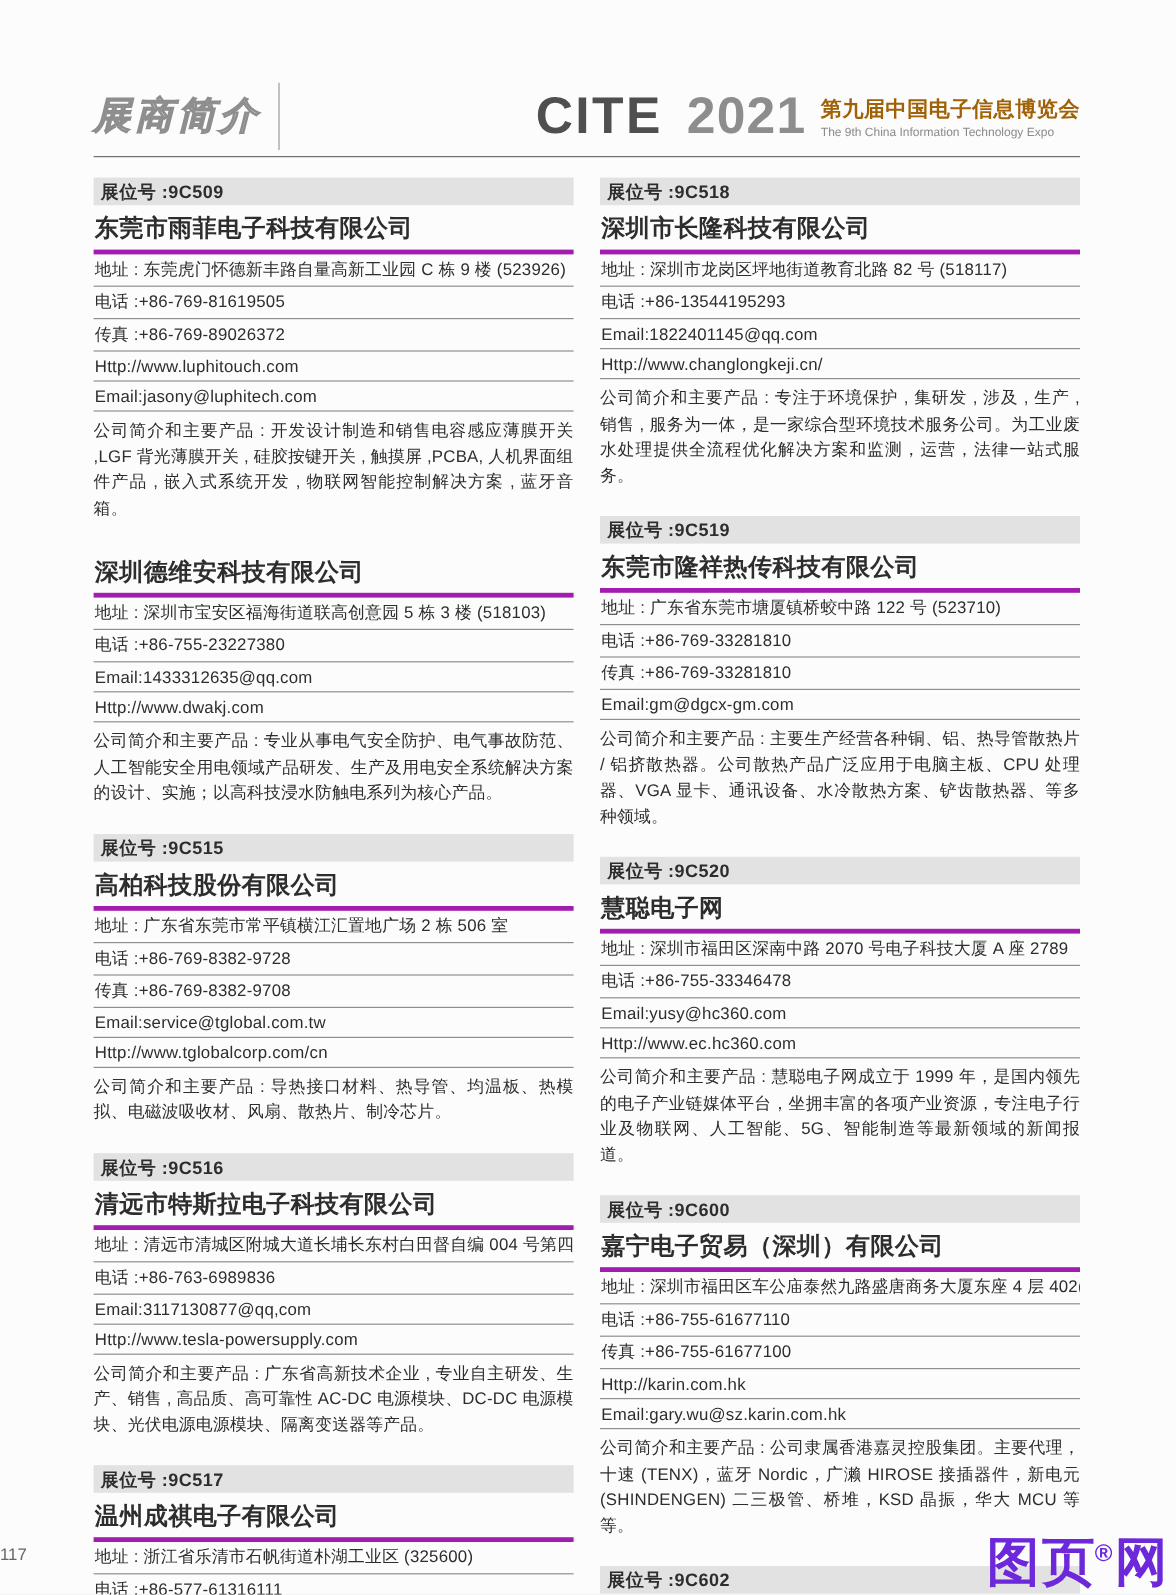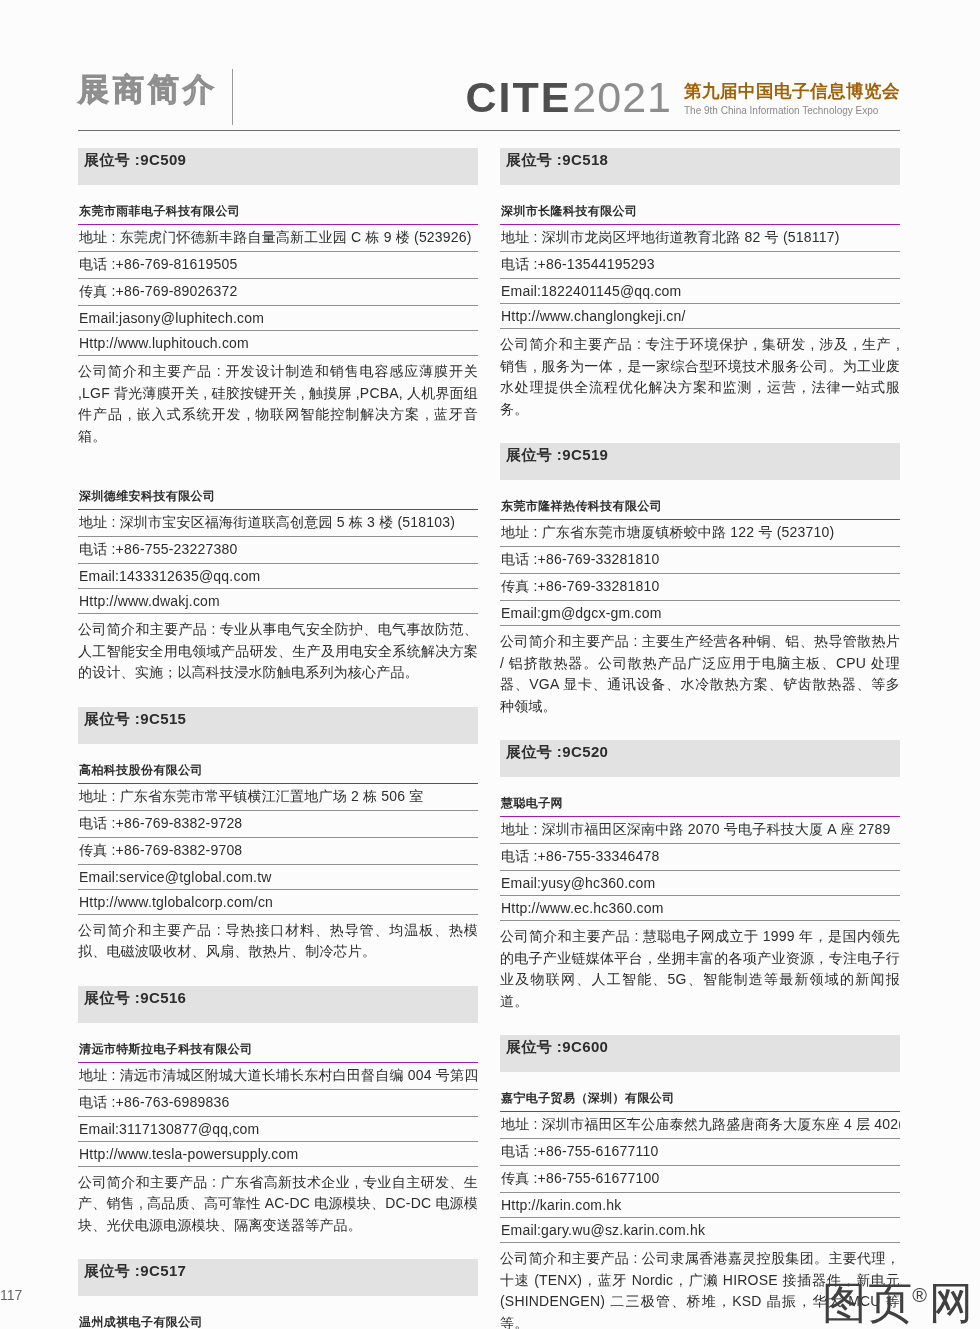--- a/index.html
+++ b/index.html
@@ -8,64 +8,64 @@
     background:#fcfcfc; overflow:hidden;
     font-family:"Liberation Sans","DejaVu Sans",sans-serif;
     color:#2d2d2d;
   }
   
   .hdr {
     position:absolute; top:64px; left:78px; right:80px; height:66px;
     border-bottom:1px solid #6f6f6f;
     display:flex; justify-content:space-between; align-items:center;
   }
-  .hdr-left { display:flex; align-items:flex-start; }
+  .hdr-left { display:flex; align-items:center;font-style:italic; }
   .page-title {
     font-size:31px; font-weight:700; letter-spacing:4px;
     color:#c9c9c9; -webkit-text-stroke:1px #8e8e8e;
   }
   .vline { display:inline-block; width:1px; height:56px; background:#9a9a9a; margin-left:14px; }
   .hdr-right { display:flex; align-items:center; }
   .cite { font-size:43px; font-weight:700; color:#4f4f4f; letter-spacing:2px; line-height:1; }
-  .year { font-size:43px; font-weight:400; color:#8d8d8d; letter-spacing:1px; margin-left:1px; line-height:1; }
+  .year { font-size:43px; font-weight:700; color:#8d8d8d; letter-spacing:1px; margin-left:20px; line-height:1; }
   .expo { margin-left:12px; display:flex; flex-direction:column; }
   .expo-cn { font-size:17.5px; font-weight:700; color:#a16207; letter-spacing:0.5px; white-space:nowrap; }
   .expo-en { font-size:10px; color:#8a8a8a; margin-top:2px; white-space:nowrap; }
   
   .content {
     position:absolute; top:148px; left:78px; right:80px;
     display:flex; gap:22px;
   }
   .col { flex:1; min-width:0; }
   .card { margin-bottom:23px; }
   .booth-bar {
     background:#e2e2e2; font-weight:700; font-size:15px;
-    padding:3px 6px 15px 6px; letter-spacing:0.4px;
+    padding:3px 6px 1px 6px; letter-spacing:0.4px;
   }
   .company {
-    font-weight:700; font-size:12px; padding:18px 1px 4px 1px;
-    border-bottom:1px solid #a21caf; letter-spacing:0.4px;
+    font-weight:700; font-size:20px; padding:6px 1px 4px 1px;
+    border-bottom:4px solid #a21caf; letter-spacing:0.4px;
   }
   .row {
     font-size:14px; padding:4px 1px 4px 1px;
     border-bottom:1px solid #8f8f8f; letter-spacing:0.2px;
     white-space:nowrap; overflow:hidden;
   }
   .desc {
     font-size:14px; line-height:21.5px; padding-top:5px;
     text-align:justify; letter-spacing:0.2px;
   }
   
   .page-num {
     position:absolute; left:0; right:0; bottom:26px;
     text-align:left; font-size:14px; color:#666;
   }
   .watermark {
     position:absolute; right:5px; bottom:4px;
-    font-size:44px; font-weight:400; color:#404040;
+    font-size:44px; font-weight:700; color:#6d28d9;
     letter-spacing:2px; line-height:1; white-space:nowrap;
   }
   .watermark .reg {
     font-size:20px; position:relative; top:-16px; left:-2px; letter-spacing:0;
   }
 </style>
 </head>
 <body>
 
 <div class="page">
@@ -86,22 +86,22 @@
   </header>
 
   <main class="content">
     <div class="col" id="col-left">
         <section class="card">
           <div class="booth-bar">展位号 :9C509</div>
           <div class="company">东莞市雨菲电子科技有限公司</div>
           <div class="row">地址 : 东莞虎门怀德新丰路自量高新工业园 C 栋 9 楼 (523926)</div>
           <div class="row">电话 :+86-769-81619505</div>
           <div class="row">传真 :+86-769-89026372</div>
+          <div class="row">Http://www.luphitouch.com</div>
           <div class="row">Email:jasony@luphitech.com</div>
-          <div class="row">Http://www.luphitouch.com</div>
           <div class="desc">公司简介和主要产品 : 开发设计制造和销售电容感应薄膜开关 ,LGF 背光薄膜开关 , 硅胶按键开关 , 触摸屏 ,PCBA, 人机界面组件产品 , 嵌入式系统开发 , 物联网智能控制解决方案 , 蓝牙音箱。</div>
         </section>
         <section class="card">
           <div class="company">深圳德维安科技有限公司</div>
           <div class="row">地址 : 深圳市宝安区福海街道联高创意园 5 栋 3 楼 (518103)</div>
           <div class="row">电话 :+86-755-23227380</div>
           <div class="row">Email:1433312635@qq.com</div>
           <div class="row">Http://www.dwakj.com</div>
           <div class="desc">公司简介和主要产品 : 专业从事电气安全防护、电气事故防范、人工智能安全用电领域产品研发、生产及用电安全系统解决方案的设计、实施；以高科技浸水防触电系列为核心产品。</div>
         </section>

